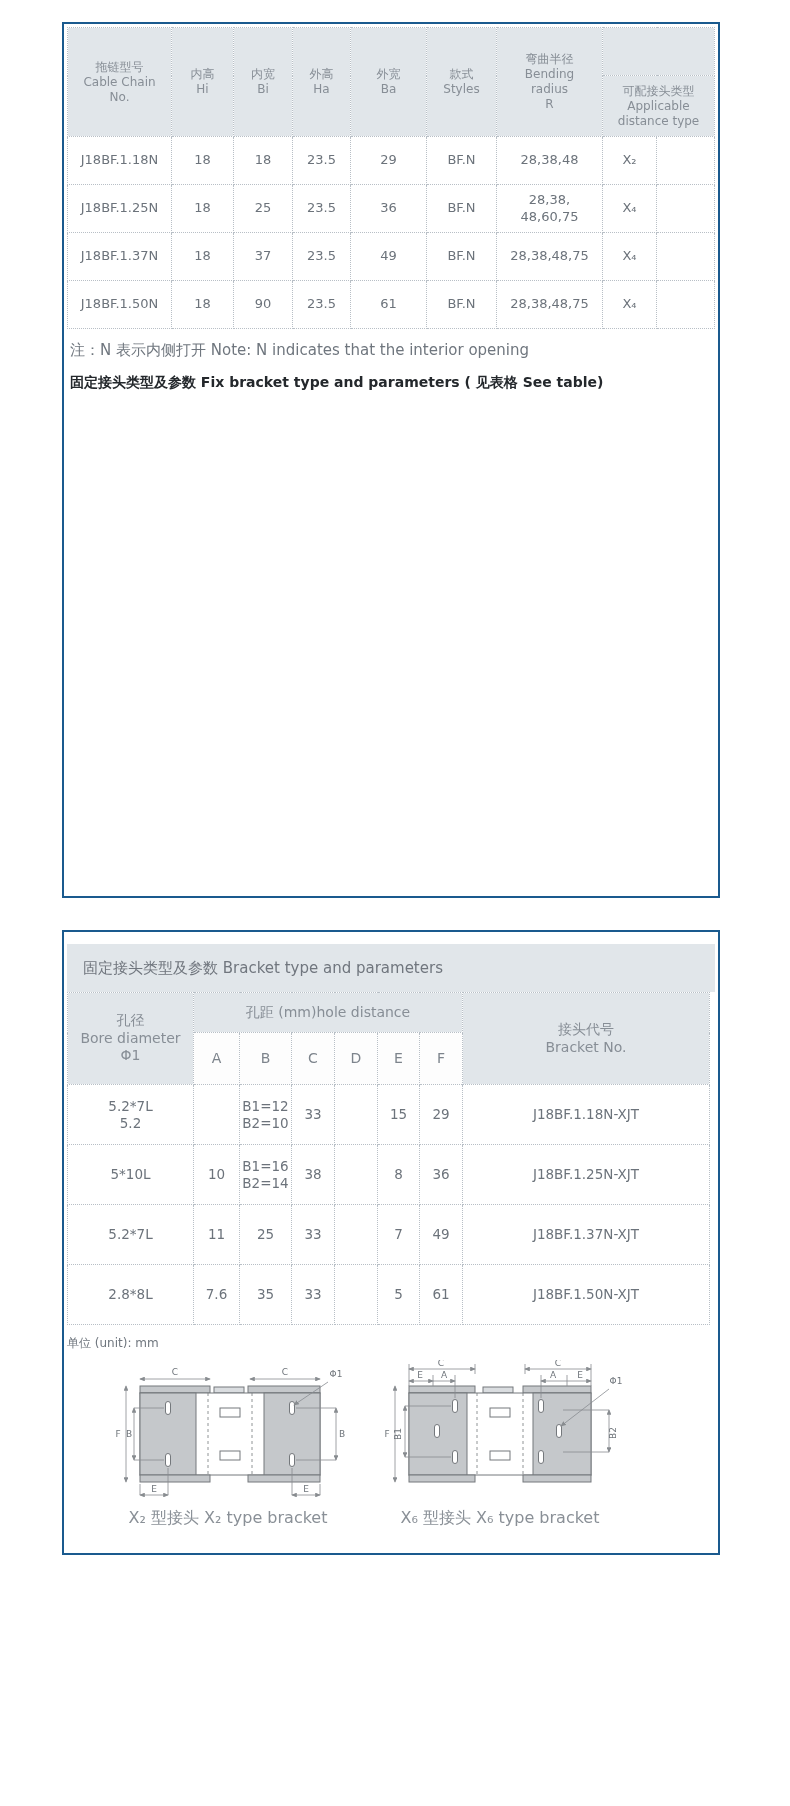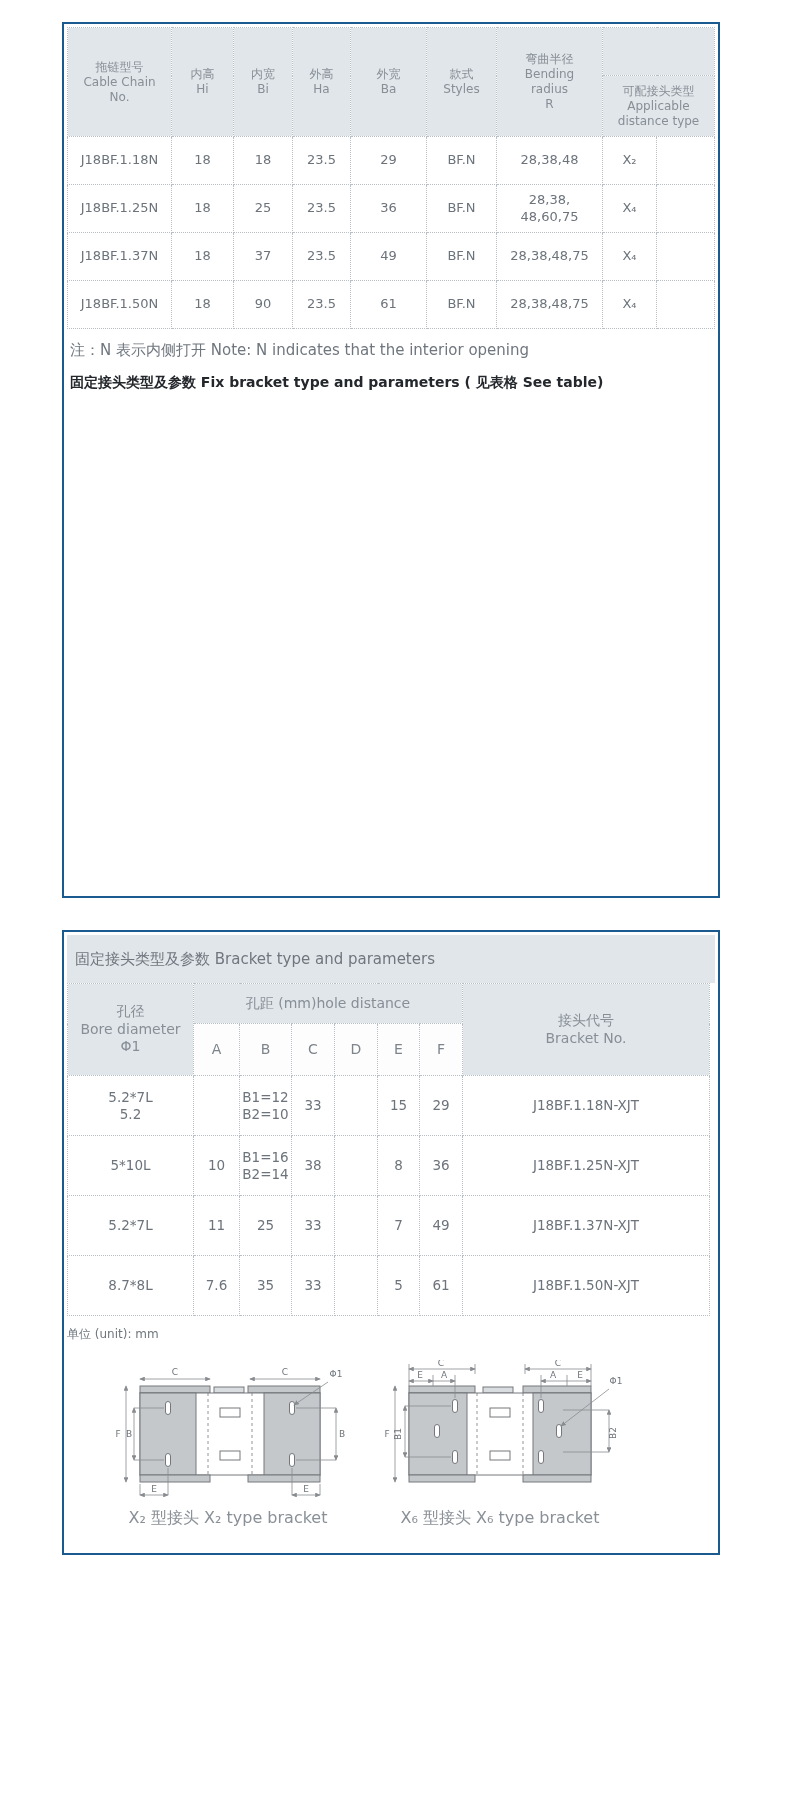--- a/index.html
+++ b/index.html
@@ -23,22 +23,22 @@
   .t2 thead tr.hr1 th { height:40px; font-size:14px; }
   .t2 thead tr.hr2 th { height:52px; background:#fdfdfd; font-size:14px; color:#7d848c; }
   .t2 thead th.grp { font-size:14px; }
   .t2 thead th.side { font-size:12.5px; }
   .t2 tbody tr { height:60px; }
   .t2 tbody td { font-size:13.5px; }
 
   .note { margin:12px 0 0 6px; font-size:15px; color:#6f767e; }
   .heading { margin:14px 0 0 6px; font-size:14px; font-weight:bold; color:#24282c; }
 
-  .band { height:48px; margin:3px 3px 0 3px; background:#e1e6ea; line-height:48px;
-          padding-left:8px; font-size:15px; color:#70767e; }
+  .band { height:48px; margin:12px 3px 0 3px; background:#e1e6ea; line-height:48px;
+          padding-left:16px; font-size:15px; color:#70767e; }
   .unit-note { width:642px; margin:10px 0 0 3px; font-size:12px; color:#6f767e; }
 
   .fig { position:absolute; width:260px; text-align:center; }
   .fig1 { left:34px;  top:432px; }
   .fig2 { left:306px; top:428px; }
   .fig figcaption { margin-top:4px; font-size:16px; color:#8a9097; }
   .diag-svg { display:block; margin:0 auto; }
   .dimtxt { font-size:9px; fill:#6f757b; }
 </style>
 </head>
@@ -199,21 +199,21 @@
           <td>5.2*7L</td>
           <td>11</td>
           <td>25</td>
           <td>33</td>
           <td></td>
           <td>7</td>
           <td>49</td>
           <td>J18BF.1.37N-XJT</td>
         </tr>
         <tr>
-          <td>8.7*8L</td>
+          <td>2.8*8L</td>
           <td>7.6</td>
           <td>35</td>
           <td>33</td>
           <td></td>
           <td>5</td>
           <td>61</td>
           <td>J18BF.1.50N-XJT</td>
         </tr>
       </tbody>
     </table>

